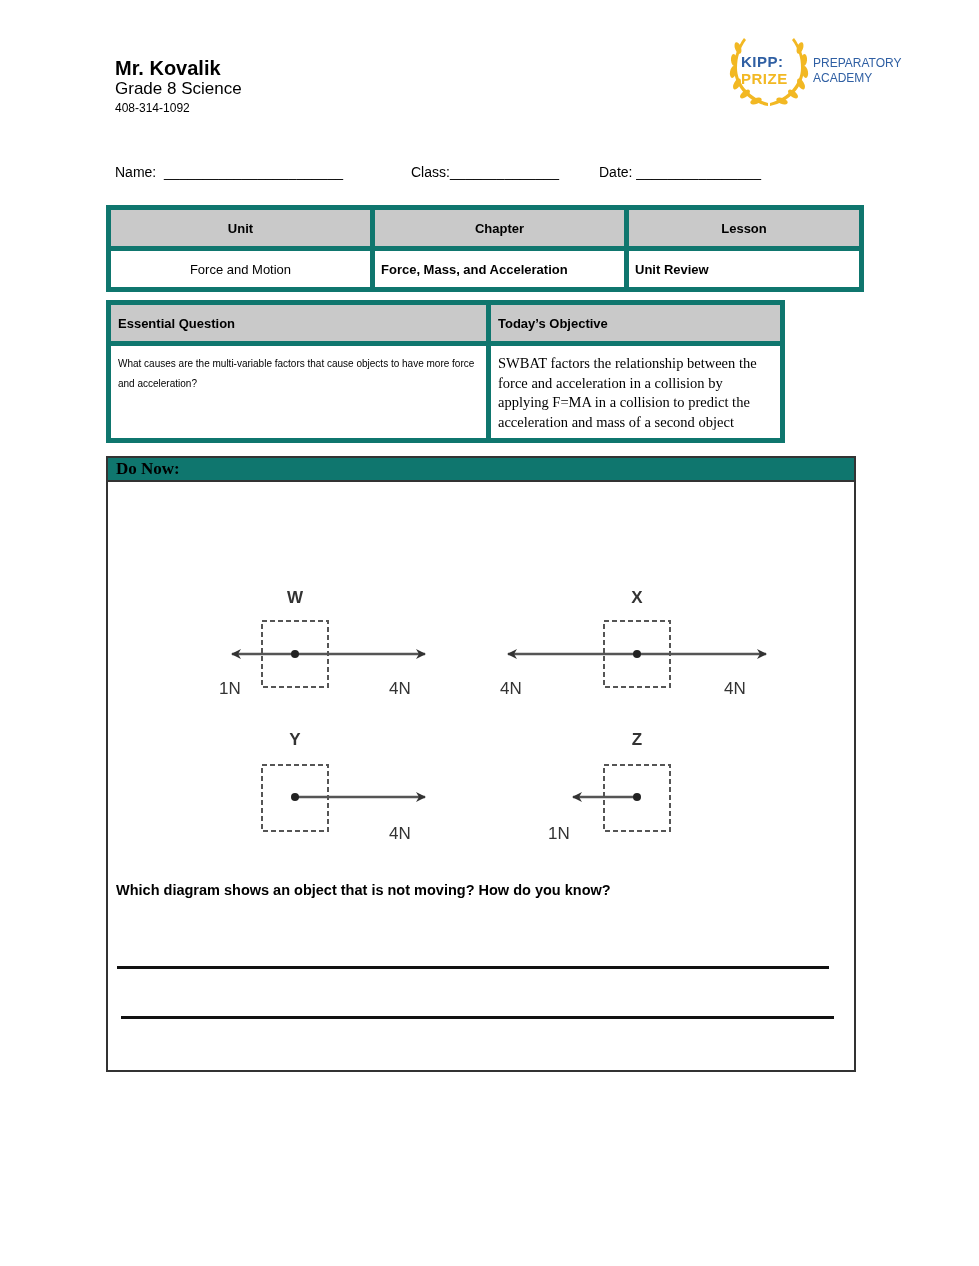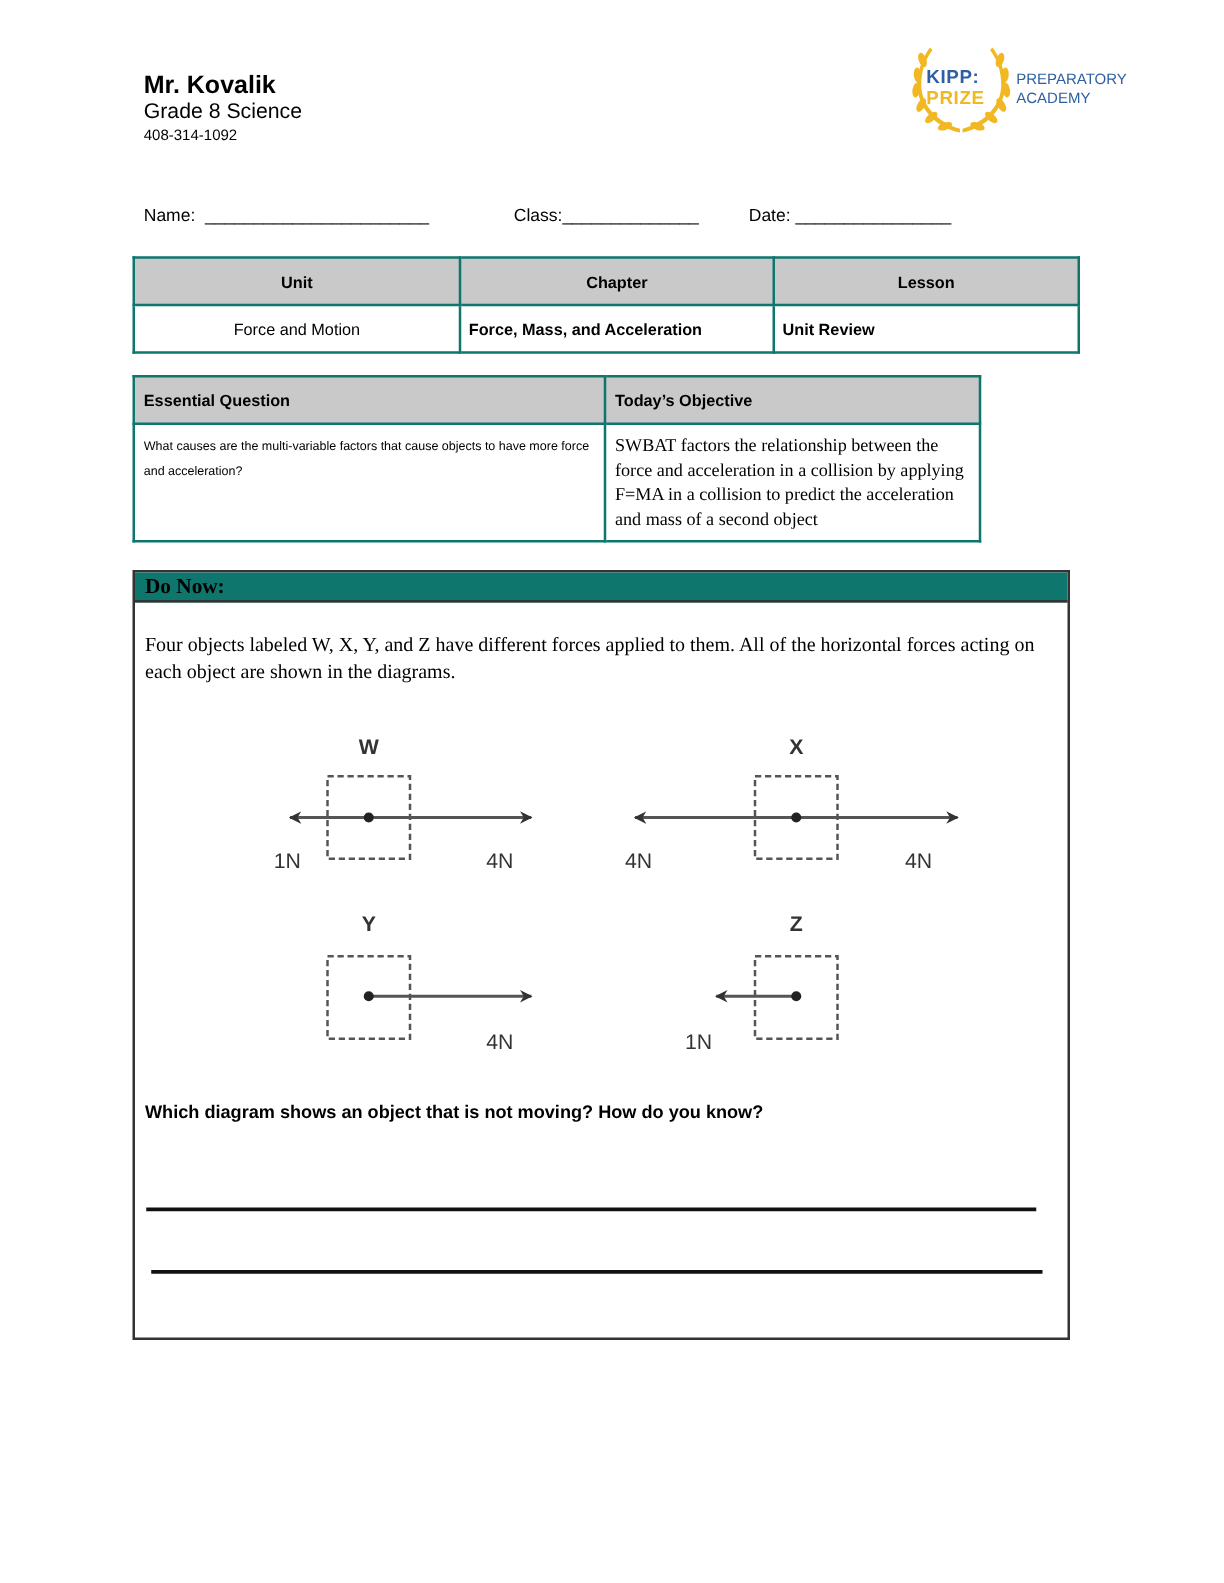--- a/index.html
+++ b/index.html
@@ -12,21 +12,21 @@
 
   .logo { position: absolute; left: 728px; top: 34px; width: 190px; height: 76px; }
   .logo-laurel { position: absolute; left: 0; top: 0; width: 82px; height: 76px; }
   .logo-kipp { position: absolute; left: 13px; top: 19px; font-family: "Liberation Sans", sans-serif; font-weight: bold; font-size: 15px; color: #2f5fa3; letter-spacing: 0.5px; }
   .logo-prize { position: absolute; left: 13px; top: 36px; font-family: "Liberation Sans", sans-serif; font-weight: bold; font-size: 15px; color: #f2b823; letter-spacing: 0.5px; }
   .logo-text { position: absolute; left: 85px; top: 22px; font-family: "Liberation Sans", sans-serif; font-size: 12px; line-height: 15px; color: #2f5fa3; }
 
   .form-line { position: absolute; top: 164px; font-family: "Liberation Sans", sans-serif; font-size: 14px; white-space: nowrap; }
 
   table { border-collapse: collapse; position: absolute; }
-  td, th { border: 2px solid #0f766e; }
+  td, th { border: 5px solid #0f766e; }
   th { background: #c9c9c9; font-family: "Liberation Sans", sans-serif; font-weight: bold; font-size: 13px; }
   .t1 { left: 106px; top: 205px; width: 758px; }
   .t1 th { height: 34px; text-align: center; }
   .t1 td { height: 34px; font-family: "Liberation Sans", sans-serif; font-size: 13px; }
   .t1 td.c { text-align: center; }
   .t1 td.b { font-weight: bold; padding-left: 6px; }
 
   .t2 { left: 106px; top: 300px; width: 679px; }
   .t2 th { height: 34px; text-align: left; padding-left: 7px; }
   .t2 td { vertical-align: top; padding: 8px 7px 6px 7px; height: 78px; }
@@ -114,21 +114,20 @@
         </td>
     <td>
           <div class="obj-text">SWBAT factors the relationship between the force and acceleration in a collision by  applying F=MA in a collision to predict the acceleration and mass of a second object</div>
         </td>
   </tr>
 </tbody>
   </table>
 
 <div class="donow">
   <div class="donow-head">Do Now:</div>
-  <div class="donow-prompt">Four objects labeled W, X, Y, and Z have different forces applied to them. All of the horizontal forces acting on each object are shown in the diagrams.</div>
 
   <svg class="diagrams" viewBox="0 0 746 612">
     <defs>
       <marker id="ah" markerWidth="10" markerHeight="10" refX="9" refY="5" orient="auto" markerUnits="userSpaceOnUse">
         <path d="M0,0 L10,5 L0,10 L3,5 Z" fill="#333"></path>
       </marker>
     </defs>
     <g font-family="Liberation Sans, sans-serif" fill="#333">
 
       <g>

